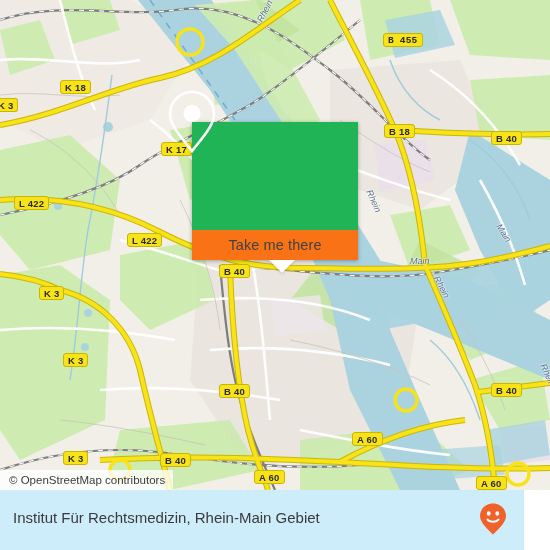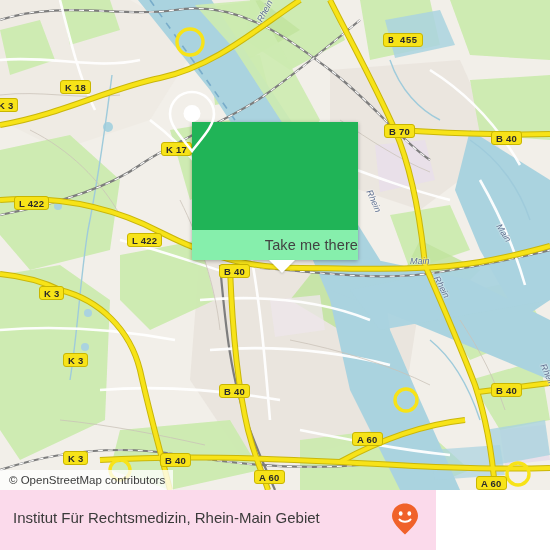--- a/index.html
+++ b/index.html
@@ -28,32 +28,32 @@
   .attrib{position:absolute;left:0;top:470px;height:20px;line-height:20px;
           background:rgba(255,255,255,.78);color:#3b3b3b;font-size:11.5px;
           padding:0 8px 0 9px;white-space:nowrap;
           font-family:Liberation Sans, sans-serif;}
 
   
   .popup{position:absolute;left:192px;top:122px;width:166px;
          box-shadow:0 1px 4px rgba(0,0,0,.30);}
   .popup-head{height:108px;background:#20b457;position:relative;}
   .popup-pin{position:absolute;left:50%;top:50%;transform:translate(-50%,-50%);}
-  .popup-foot{height:30px;background:#86efac;display:flex;align-items:center;
-              justify-content:flex-end;}
+  .popup-foot{height:30px;background:#f97316;display:flex;align-items:center;
+              justify-content:center;}
   .popup-foot span{color:#424242;font-size:14.5px;letter-spacing:.1px;
                    font-family:"Liberation Sans",sans-serif;}
   .popup-tail{position:absolute;left:77px;top:138px;width:0;height:0;
               border-left:13px solid transparent;border-right:13px solid transparent;
               border-top:13px solid #fff;
               filter:drop-shadow(0 1px 1px rgba(0,0,0,.18));}
 
   
-  .bottombar{position:absolute;left:0;top:490px;width:436px;height:60px;
-             background:#ec4899;overflow:hidden;}
+  .bottombar{position:absolute;left:0;top:490px;width:524px;height:60px;
+             background:#0ea5e9;overflow:hidden;}
   .bottombar .sheen{position:absolute;left:0;top:0;width:550px;height:60px;
                     background:rgba(255,255,255,.80);}
   .title{position:absolute;left:13px;top:19px;color:#3a3a3a;font-size:15px;
          white-space:nowrap;font-family:"Liberation Sans",sans-serif;}
   .logo{position:absolute;right:14px;top:12px;display:flex;align-items:center;}
   .logo-word{color:#2b2b2b;font-size:27px;font-weight:bold;letter-spacing:-.8px;
              line-height:27px;font-family:"DejaVu Sans",sans-serif;}
 </style>
 </head>
 <body>
@@ -212,21 +212,21 @@
       </g>
     </svg>
 
     <div id="shield-layer">
         <div class="shield cut-left" style="left: -6px; top: 98px;">K 3</div>
         <div class="shield" style="left: 60px; top: 80px;">K 18</div>
         <div class="shield" style="left: 161px; top: 142px;">K 17</div>
         <div class="shield" style="left: 14px; top: 196px;">L 422</div>
         <div class="shield" style="left: 127px; top: 233px;">L 422</div>
         <div class="shield" style="left: 383px; top: 33px; font-family: Liberation Mono, monospace;">B 455</div>
-        <div class="shield" style="left: 384px; top: 124px;">B 70</div>
+        <div class="shield" style="left: 384px; top: 124px;">B 18</div>
         <div class="shield" style="left: 491px; top: 131px;">B 40</div>
         <div class="shield" style="left: 219px; top: 264px;">B 40</div>
         <div class="shield" style="left: 39px; top: 286px;">K 3</div>
         <div class="shield" style="left: 63px; top: 353px;">K 3</div>
         <div class="shield" style="left: 491px; top: 383px;">B 40</div>
         <div class="shield" style="left: 219px; top: 384px;">B 40</div>
         <div class="shield" style="left: 63px; top: 451px;">K 3</div>
         <div class="shield" style="left: 160px; top: 453px;">B 40</div>
         <div class="shield" style="left: 352px; top: 432px;">A 60</div>
         <div class="shield" style="left: 254px; top: 470px;">A 60</div>

